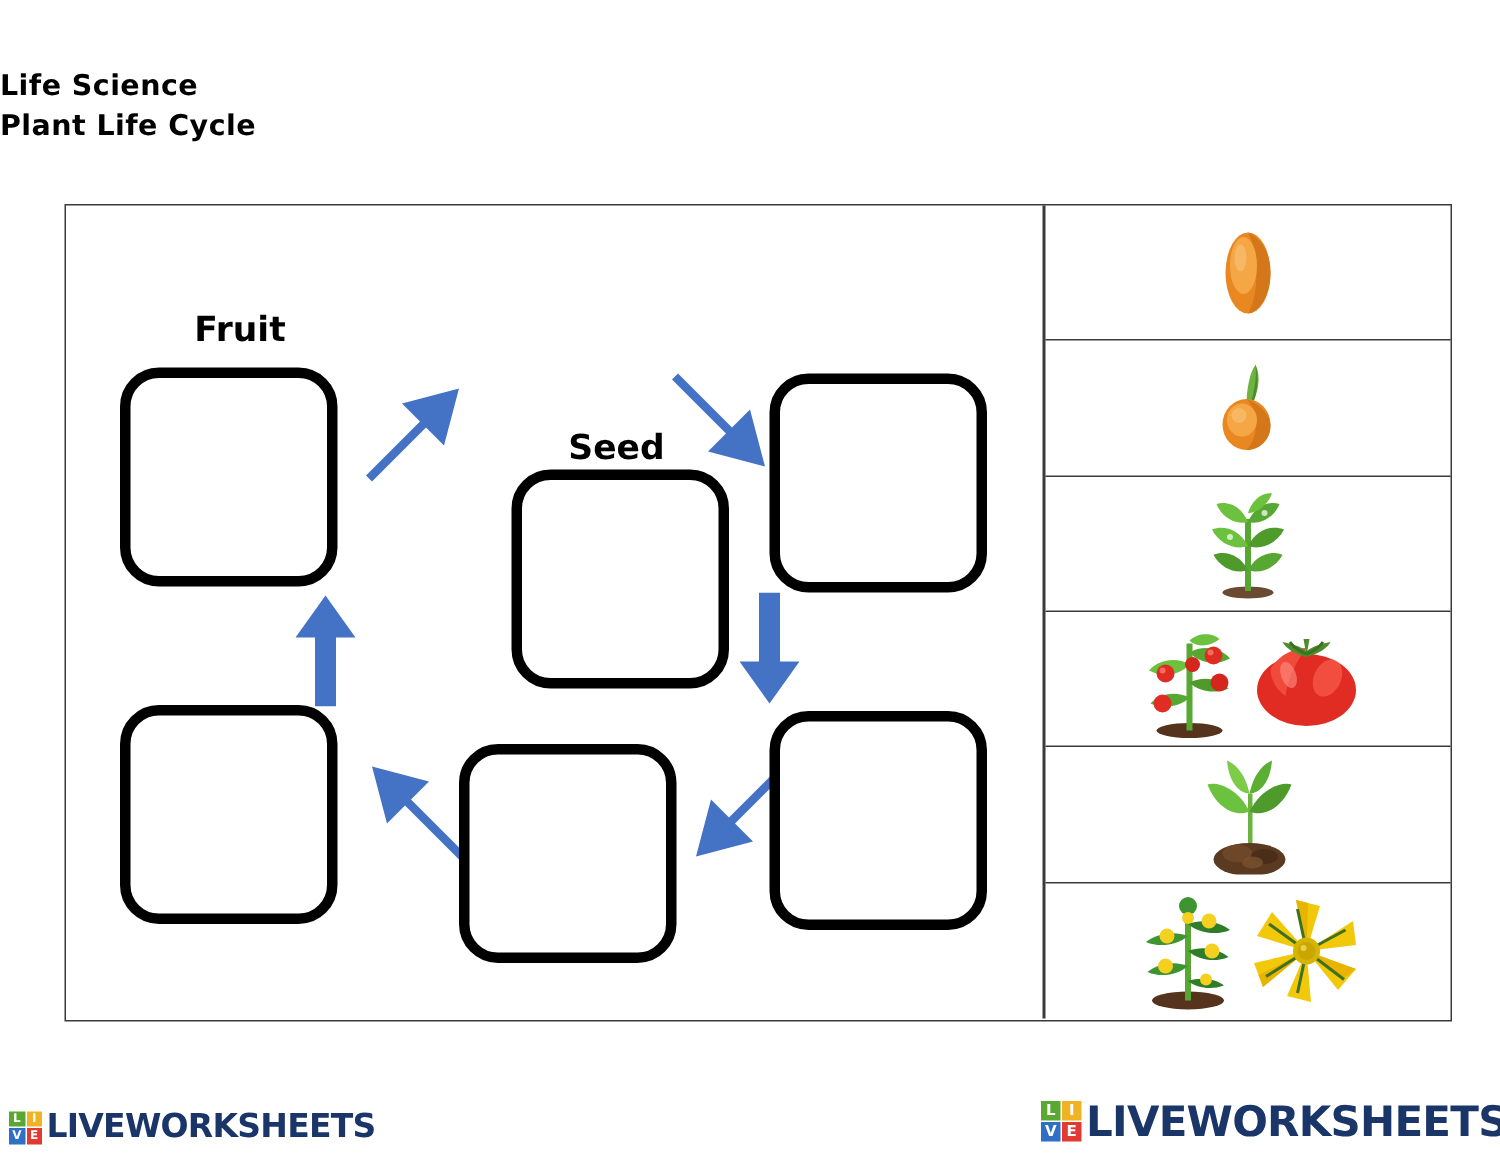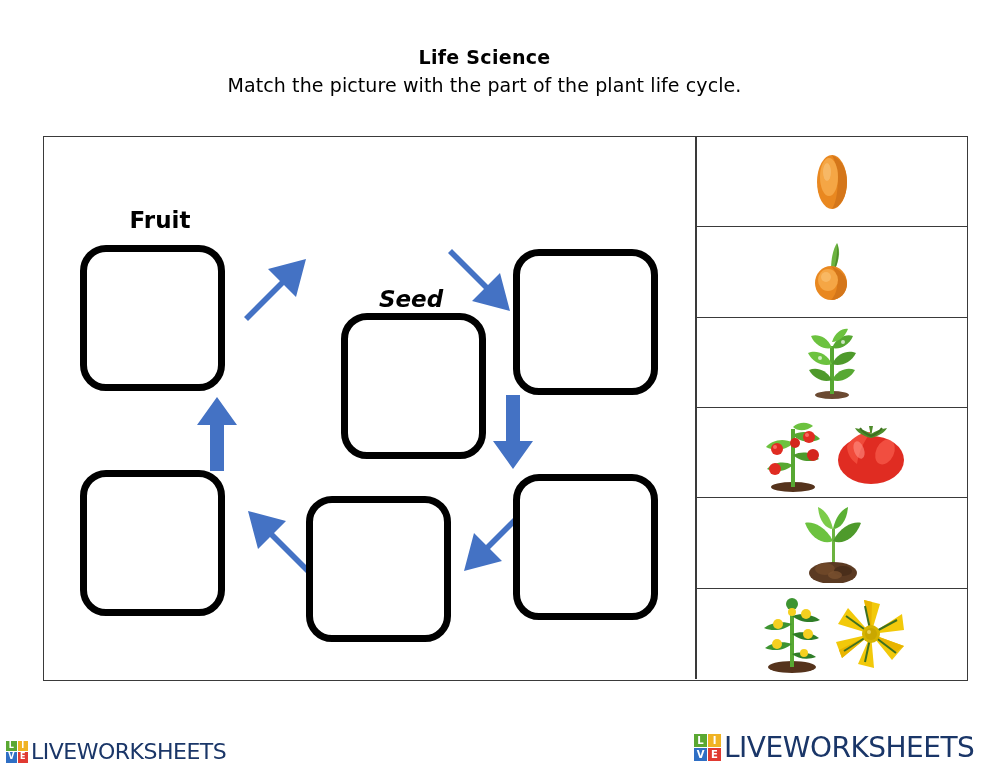--- a/index.html
+++ b/index.html
@@ -16,21 +16,21 @@
     font-family: "DejaVu Sans", "Liberation Sans", sans-serif;
     color: #000000;
   }
 
   
   .heading-block {
     position: absolute;
     top: 44px;
     left: 0;
     width: 969px;
-    text-align: center;
+    text-align: left;
   }
   .title-line {
     font-family: "DejaVu Sans", "Liberation Sans", sans-serif;
     font-weight: bold;
     font-size: 19px;
     letter-spacing: 0.3px;
     line-height: 27px;
     color: #000;
   }
   .instruction-line {
@@ -137,37 +137,37 @@
     display: flex;
     align-items: center;
     justify-content: center;
     font-family: "DejaVu Sans", "Liberation Sans", sans-serif;
     font-weight: bold;
     color: #ffffff;
     line-height: 1;
   }
   .logo-word {
     font-family: "DejaVu Sans", "Liberation Sans", sans-serif;
-    font-weight: normal;
+    font-weight: bold;
     color: #1a3668;
     letter-spacing: -0.5px;
   }
   .logo-left  .logo-tiles { width: 22px; height: 22px; }
   .logo-left  .tile       { font-size: 8px; }
   .logo-left  .logo-word  { font-size: 22px; }
   .logo-right .logo-tiles { width: 27px; height: 27px; }
   .logo-right .tile       { font-size: 10px; }
   .logo-right .logo-word  { font-size: 28px; }
 </style>
 </head>
 <body>
 
 <div class="heading-block">
   <div class="title-line">Life Science</div>
-  <div class="instruction-line">Match the picture with the part of the plant life cycle.</div>
+  <div class="title-line">Plant Life Cycle</div>
 </div>
 
 <div class="frame">
 
   <div class="diagram">
 
     <svg class="arrow" style="left:196px; top:108px;" width="80" height="80" viewBox="0 0 80 80">
       <path d="M4 72 L40 36 L28 24 L66 14 L56 52 L44 40 L8 76 Z" fill="#4472C4"></path>
     </svg>
 
@@ -184,21 +184,21 @@
     </svg>
 
     <svg class="arrow" style="left:190px; top:368px;" width="80" height="80" viewBox="0 0 80 80">
       <path d="M72 68 L36 32 L24 44 L14 6 L52 16 L40 28 L76 64 Z" fill="#4472C4"></path>
     </svg>
 
     <svg class="arrow" style="left:151px; top:258px;" width="44" height="76" viewBox="0 0 44 76">
       <path d="M22 2 L42 30 L29 30 L29 76 L15 76 L15 30 L2 30 Z" fill="#4472C4"></path>
     </svg>
 
-    <div class="box-label" style="left:292px; top:149px; width:150px;font-style:italic;">Seed</div>
+    <div class="box-label" style="left:292px; top:149px; width:150px;">Seed</div>
     <div class="dropbox" style="left:297px; top:176px; width:145px; height:146px;"></div>
 
     <div class="box-label" style="left:467px; top:200px; width:150px;">Sprout</div>
     <div class="dropbox" style="left:469px; top:112px; width:145px; height:146px; top:112px;"></div>
 
     <div class="box-label" style="left:466px; top:434px; width:150px;">Seedling</div>
     <div class="dropbox" style="left:469px; top:337px; width:145px; height:146px;"></div>
 
     <div class="box-label" style="left:287px; top:472px; width:150px;">Plant</div>
     <div class="dropbox" style="left:262px; top:359px; width:145px; height:146px;"></div>

